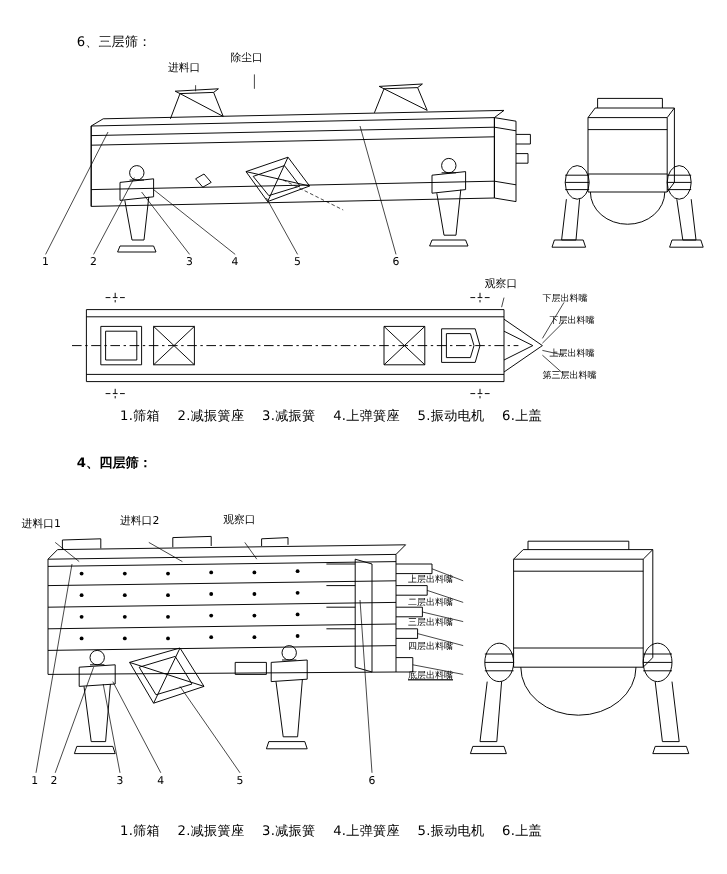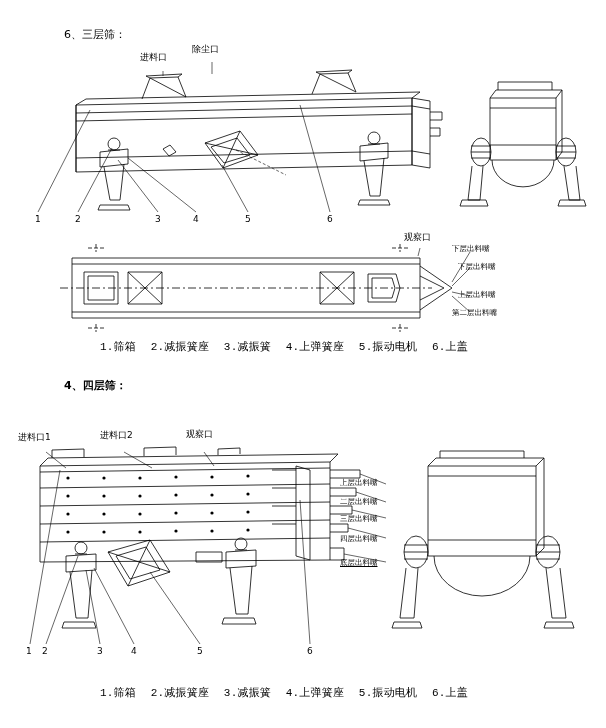--- a/index.html
+++ b/index.html
@@ -33,21 +33,21 @@
     line-height: 13px;
     white-space: nowrap;
   }
   .legend {
     position: absolute;
     font-size: 11px;
     line-height: 14px;
     white-space: nowrap;
     letter-spacing: 0.2px;
   }
-  .legend span { margin-right: 11px; font-family: Liberation Mono, monospace; }
+  .legend span { margin-right: 11px; }
   svg { position: absolute; left: 0; top: 0; }
   .num {
     position: absolute;
     font-size: 9px;
     line-height: 10px;
   }
 </style>
 </head>
 <body>
 
@@ -260,21 +260,21 @@
       <path d="M344 554 L386 562" stroke-width="0.6"></path>
     </g>
   </svg>
 
   <div class="lbl" style="left:140px; top:52px;text-align:right;">进料口</div>
   <div class="lbl" style="left:192px; top:44px;">除尘口</div>
   <div class="lbl" style="left:404px; top:232px;">观察口</div>
   <div class="lbl sm" style="left:452px; top:244px;">下层出料嘴</div>
   <div class="lbl sm" style="left:458px; top:262px;">下层出料嘴</div>
   <div class="lbl sm" style="left:458px; top:290px;">上层出料嘴</div>
-  <div class="lbl sm" style="left:452px; top:308px;">第二层出料嘴</div>
+  <div class="lbl sm" style="left:452px; top:308px;">第三层出料嘴</div>
 
   <div class="num" style="left:35px; top:214px;">1</div>
   <div class="num" style="left:75px; top:214px;">2</div>
   <div class="num" style="left:155px; top:214px;">3</div>
   <div class="num" style="left:193px; top:214px;">4</div>
   <div class="num" style="left:245px; top:214px;">5</div>
   <div class="num" style="left:327px; top:214px;">6</div>
 
   <div class="legend" style="left:100px; top:340px;">
     <span>1.筛箱</span>

